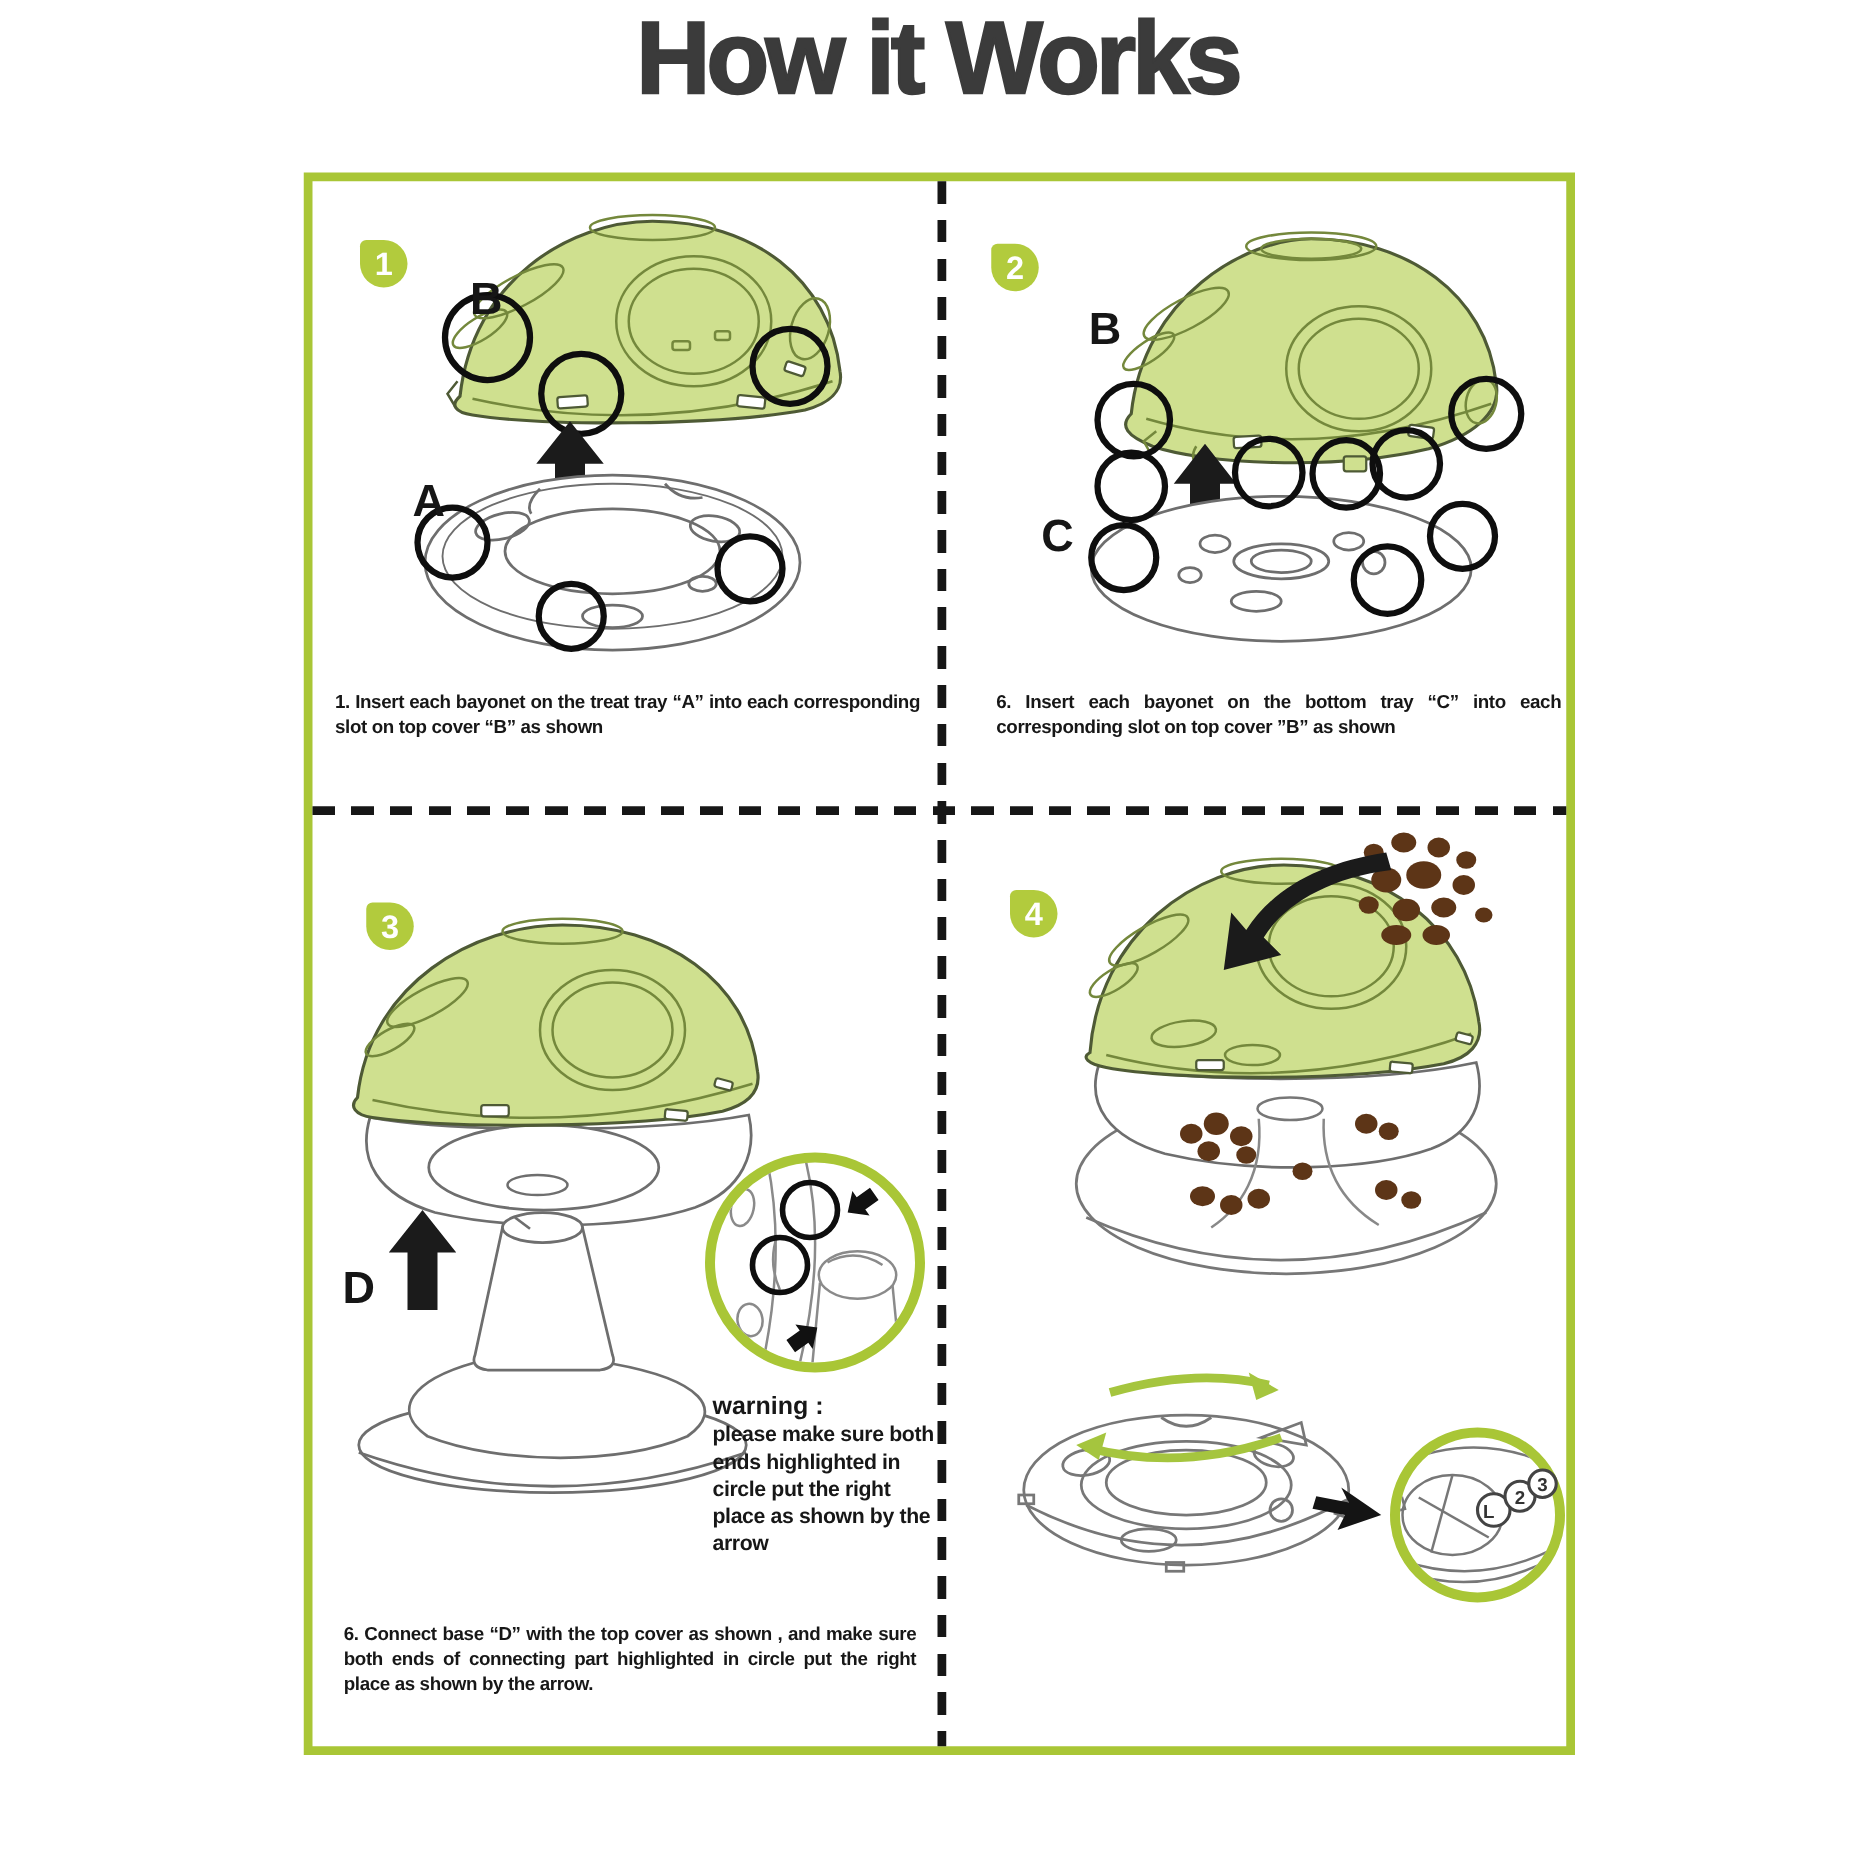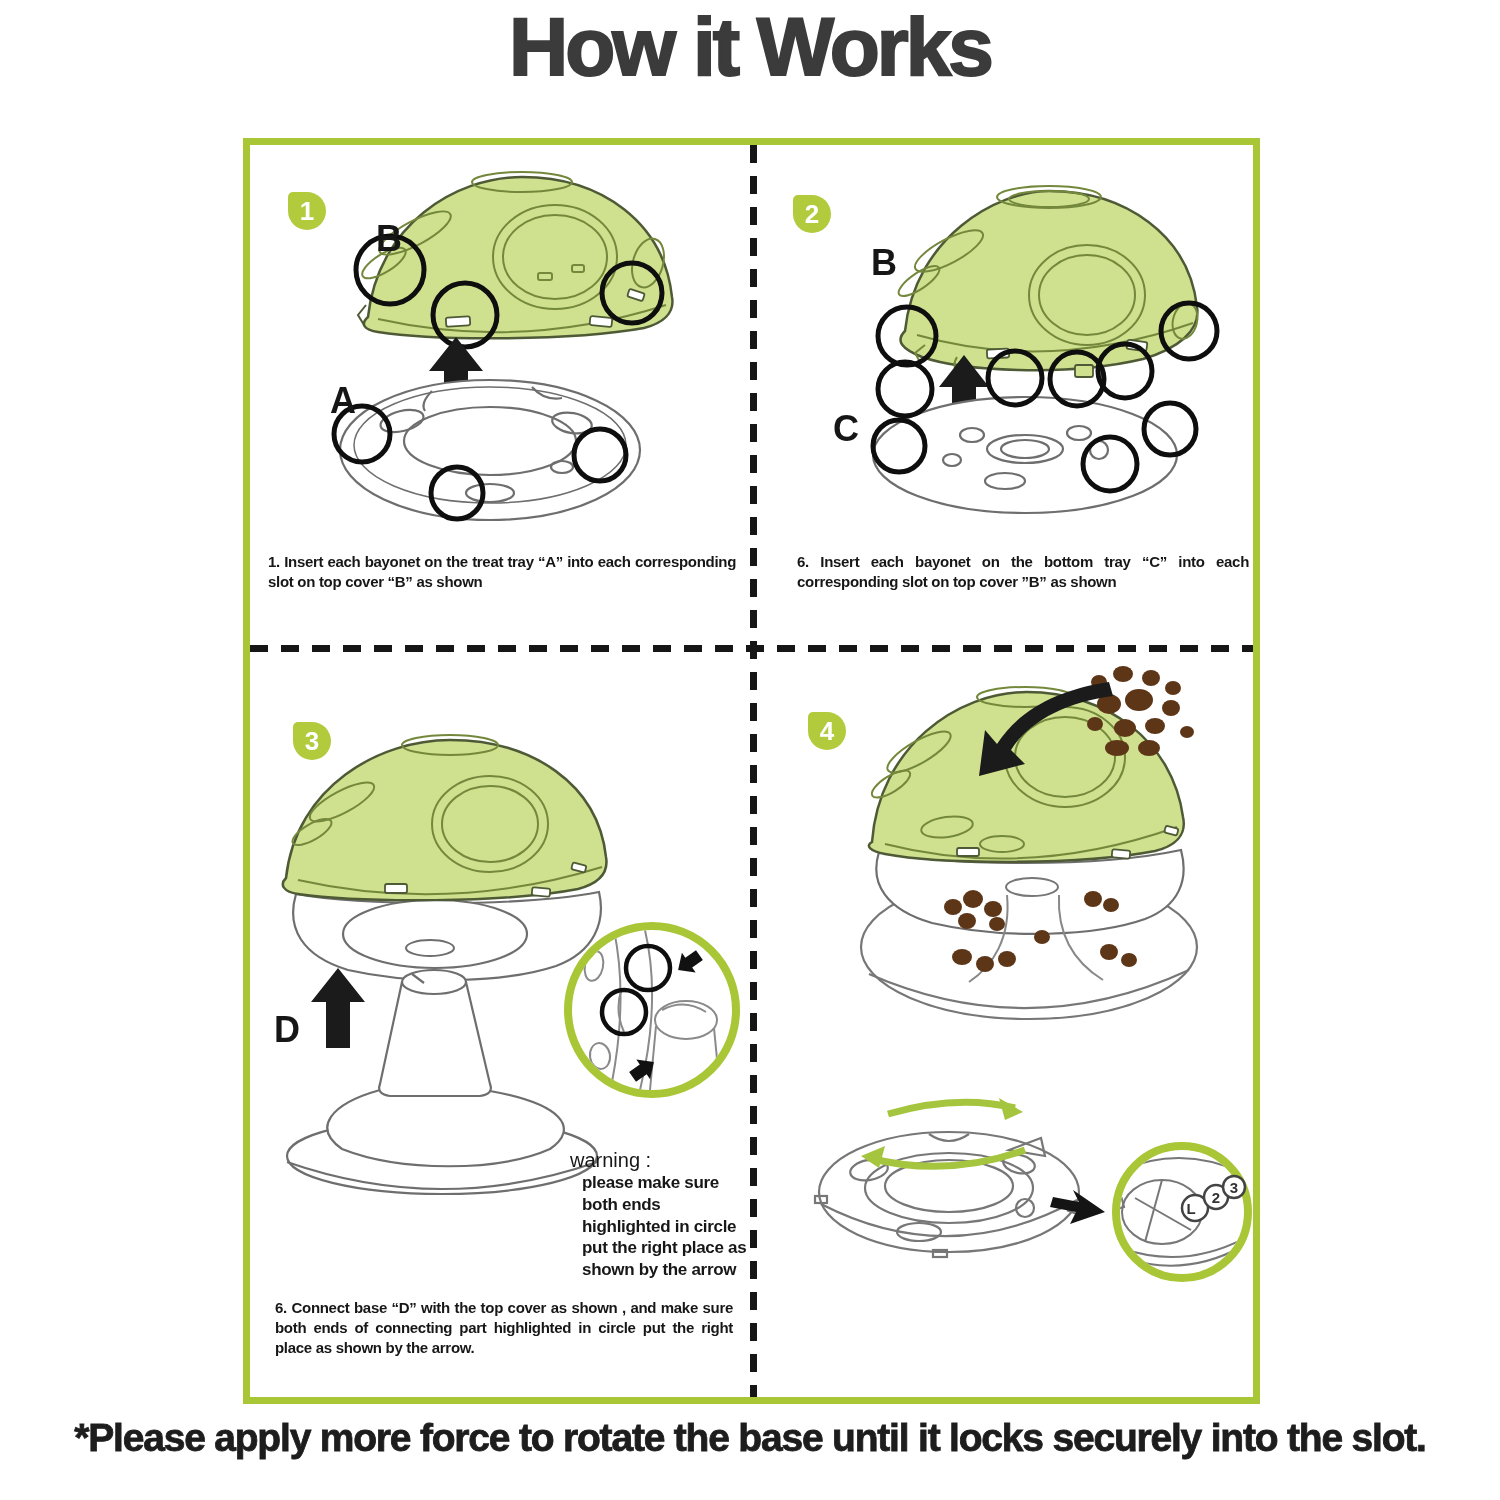--- a/index.html
+++ b/index.html
@@ -18,22 +18,22 @@
   .q1{left:0;top:0;width:500px;height:500px;}
   .q2{left:507px;top:0;width:496px;height:500px;}
   .q3{left:0;top:507px;width:500px;height:745px;}
   .q4{left:507px;top:507px;width:496px;height:745px;}
   .badge{position:absolute;width:38px;height:38px;background:#b2cb3d;
          border-radius:5px 19px 19px 19px;display:flex;align-items:center;justify-content:center;
          color:#ffffff;font-size:26px;font-weight:bold;}
   .caption{position:absolute;font-size:15px;font-weight:bold;letter-spacing:-0.3px;
            line-height:1.33;color:#171717;text-align:justify;}
   .warning{position:absolute;color:#171717;}
-  .warning .w-title{font-size:20px;font-weight:normal;margin-top:35px;}
-  .warning .w-body{font-size:17px;font-weight:bold;line-height:1.28;letter-spacing:-0.3px;margin-left:12px;}
+  .warning .w-title{font-size:20px;font-weight:bold;}
+  .warning .w-body{font-size:17px;font-weight:bold;line-height:1.28;letter-spacing:-0.3px;}
   .footnote{position:absolute;top:1416px;left:0;right:0;text-align:center;
             font-size:39px;font-weight:bold;letter-spacing:-1.2px;color:#1d1d1d;
             -webkit-text-stroke:0.8px #1d1d1d;}
   .illus{position:absolute;left:0;top:0;}
   .part-label{font-family:"Liberation Sans",sans-serif;font-size:36px;font-weight:bold;fill:#161616;}
   .lvl{font-family:"Liberation Sans",sans-serif;font-size:15px;font-weight:bold;fill:#333;}
 </style>
 </head>
 <body>
 
@@ -332,15 +332,14 @@
           <text class="lvl" x="434" y="562" text-anchor="middle">L</text>
           <text class="lvl" x="459" y="551" text-anchor="middle">2</text>
           <text class="lvl" x="477" y="541" text-anchor="middle">3</text>
         </g>
       </svg>
       <div class="badge" style="left:51px;top:60px;">4</div>
     </div>
 
   </div>
 
-  <div class="footnote">*Please apply more force to rotate the base until it locks securely into the slot.</div>
 
 </div>
 
 </body></html>

